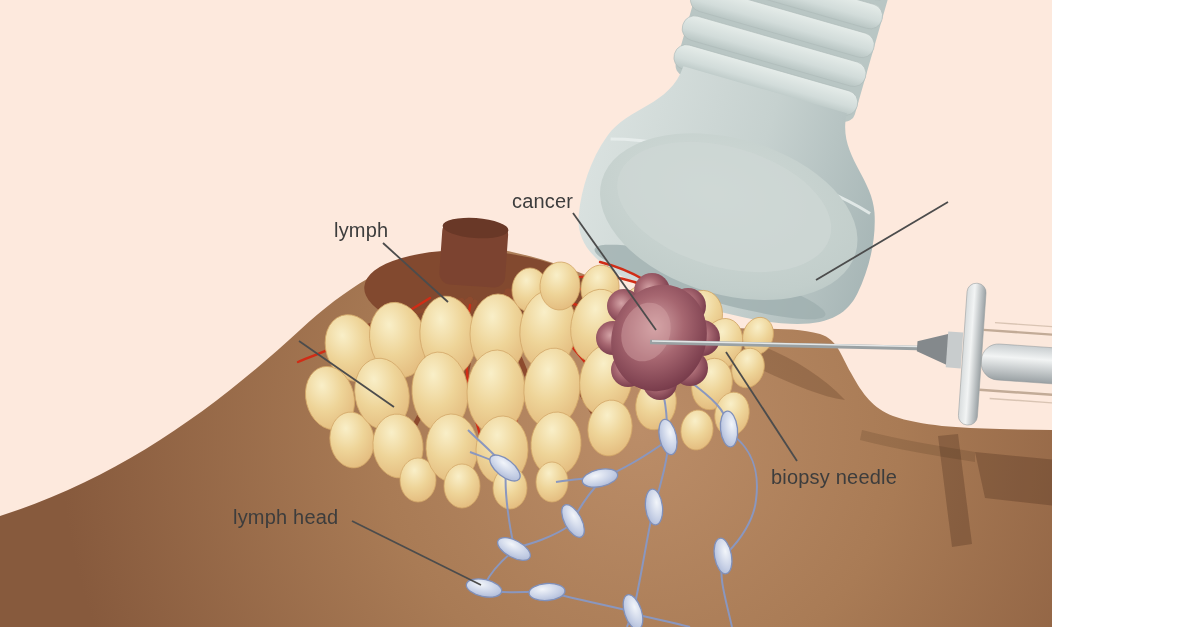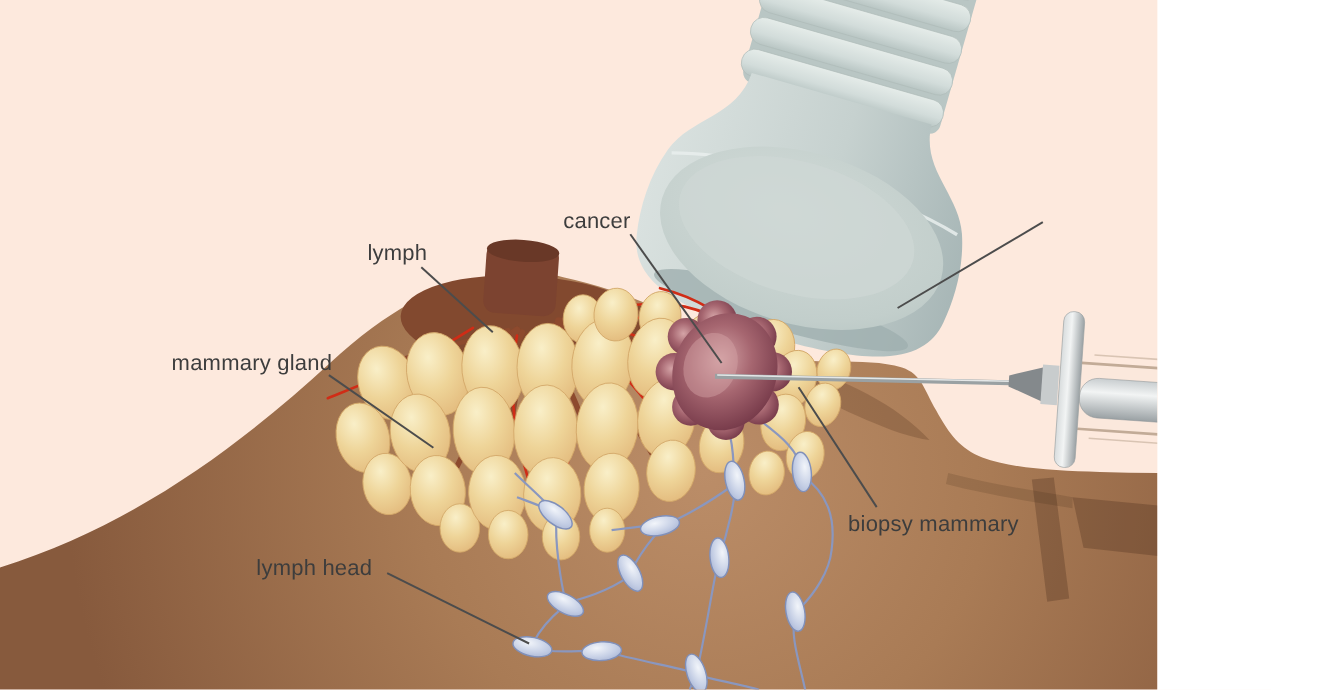--- a/index.html
+++ b/index.html
@@ -248,16 +248,15 @@
       <path class="leader" d="M573,213 L656,330"></path>
       <path class="leader" d="M299,341 L394,407"></path>
       <path class="leader" d="M352,521 L481,585"></path>
       <path class="leader" d="M948,202 L816,280"></path>
       <path class="leader" d="M726,352 L797,461"></path>
     </g>
   </svg>
 
   <div class="label" style="left:512px;top:190px;">cancer</div>
   <div class="label" style="left:334px;top:219px;">lymph</div>
-  <div class="label" style="left:156px;top:319px;">mammary gland</div>
   <div class="label" style="left:233px;top:506px;">lymph head</div>
-  <div class="label" style="left:771px;top:466px;">biopsy mammary</div>
+  <div class="label" style="left:771px;top:466px;">biopsy needle</div>
 </div>
 
 </body></html>

